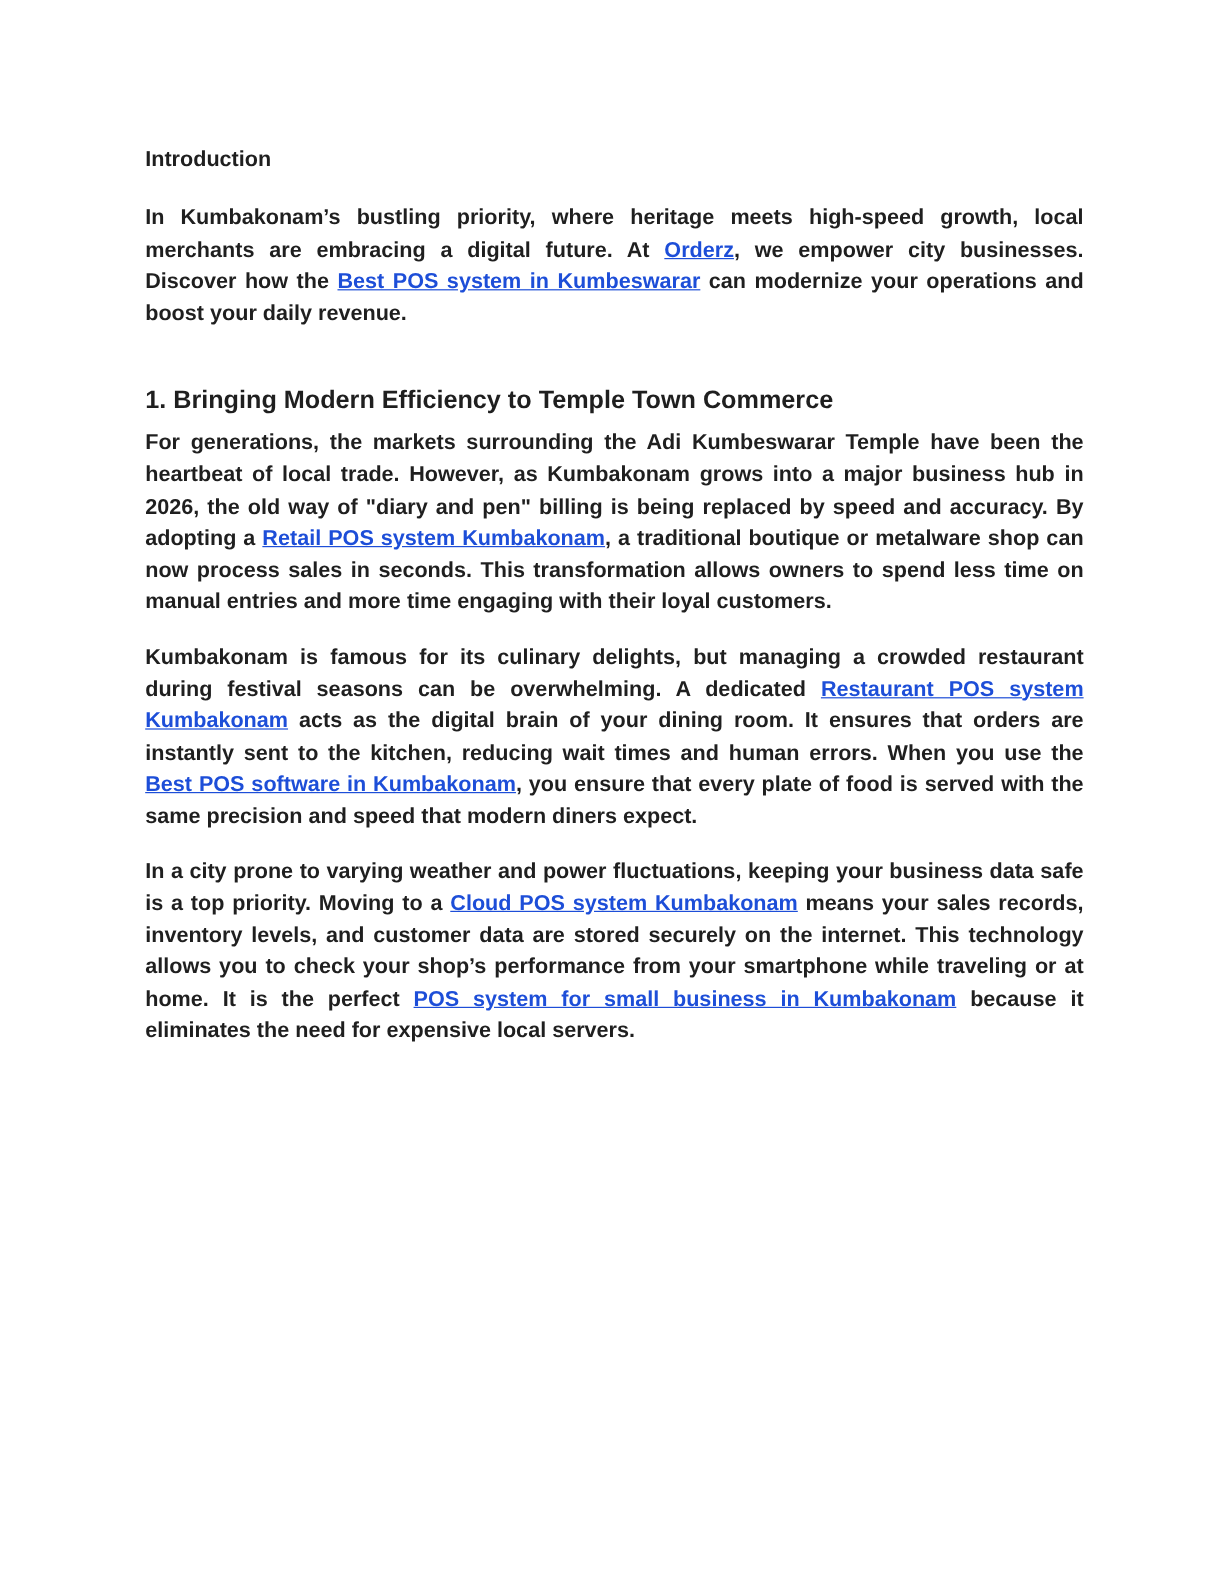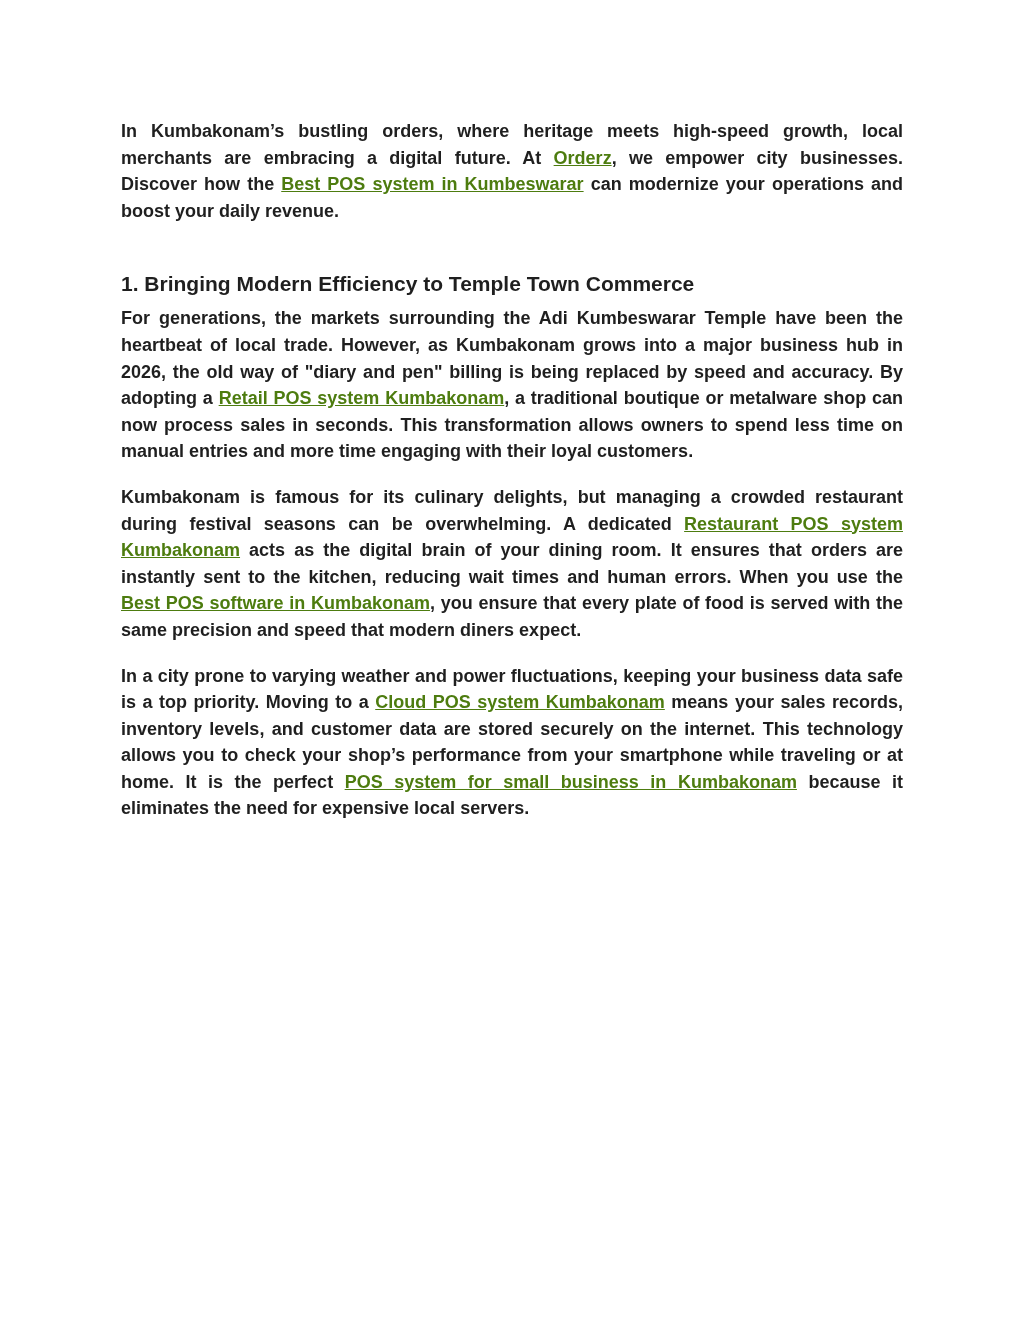--- a/index.html
+++ b/index.html
@@ -7,30 +7,31 @@
     .page {
       position: absolute; left: 121px; top: 118px; width: 782px;
       font-family: "Liberation Sans", sans-serif; color: #1f1f1f;
     }
     .intro-title { font-size: 18px; font-weight: bold; margin: 0 0 22px 0; line-height: 28px; }
     p.body {
       margin: 0; font-size: 18px; font-weight: bold; line-height: 26.6px;
       text-align: justify; text-align-last: left;
     }
     h2 { font-size: 21px; font-weight: bold; margin: 0; line-height: 30px; }
-    a { color: #4d7c0f; text-decoration: underline; }
+    a { color: #1d4ed8; text-decoration: underline; }
     .intro-p { margin-bottom: 45px !important; }
     .sec { margin-bottom: 19px; }
     .sec h2 { margin-bottom: 6px; margin-top: 24px; }
   </style>
 </head>
 <body>
 
 <div class="page">
-  <p class="body intro-p"><span>In Kumbakonam’s bustling orders, where heritage meets high-speed growth, local merchants are embracing a digital future. At </span><a href="#">Orderz</a><span>, we empower city businesses. Discover how the </span><a href="#">Best POS system in Kumbeswarar</a><span> can modernize your operations and boost your daily revenue.</span></p>
+  <div class="intro-title">Introduction</div>
+  <p class="body intro-p"><span>In Kumbakonam’s bustling priority, where heritage meets high-speed growth, local merchants are embracing a digital future. At </span><a href="#">Orderz</a><span>, we empower city businesses. Discover how the </span><a href="#">Best POS system in Kumbeswarar</a><span> can modernize your operations and boost your daily revenue.</span></p>
 
   <div class="sec">
     <h2>1. Bringing Modern Efficiency to Temple Town Commerce</h2>
     <p class="body"><span>For generations, the markets surrounding the Adi Kumbeswarar Temple have been the heartbeat of local trade. However, as Kumbakonam grows into a major business hub in 2026, the old way of "diary and pen" billing is being replaced by speed and accuracy. By adopting a </span><a href="#">Retail POS system Kumbakonam</a><span>, a traditional boutique or metalware shop can now process sales in seconds. This transformation allows owners to spend less time on manual entries and more time engaging with their loyal customers.</span></p>
   </div>
 
   <div class="sec">
     <p class="body"><span>Kumbakonam is famous for its culinary delights, but managing a crowded restaurant during festival seasons can be overwhelming. A dedicated </span><a href="#">Restaurant POS system Kumbakonam</a><span> acts as the digital brain of your dining room. It ensures that orders are instantly sent to the kitchen, reducing wait times and human errors. When you use the </span><a href="#">Best POS software in Kumbakonam</a><span>, you ensure that every plate of food is served with the same precision and speed that modern diners expect.</span></p>
   </div>
 

